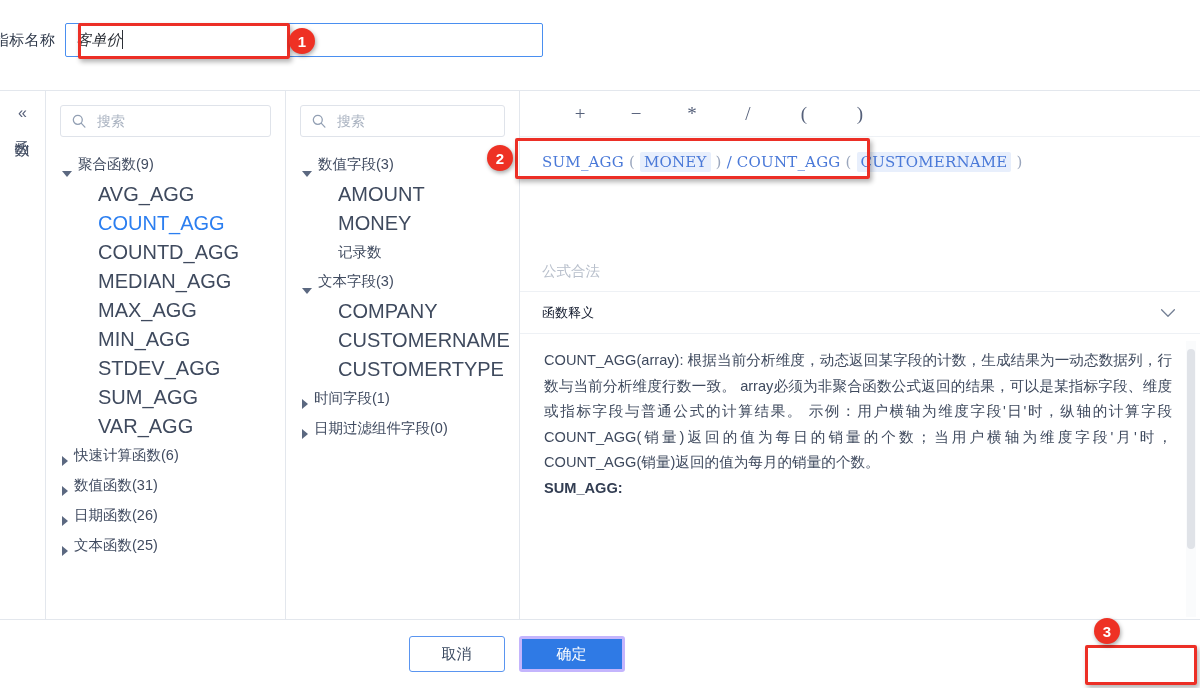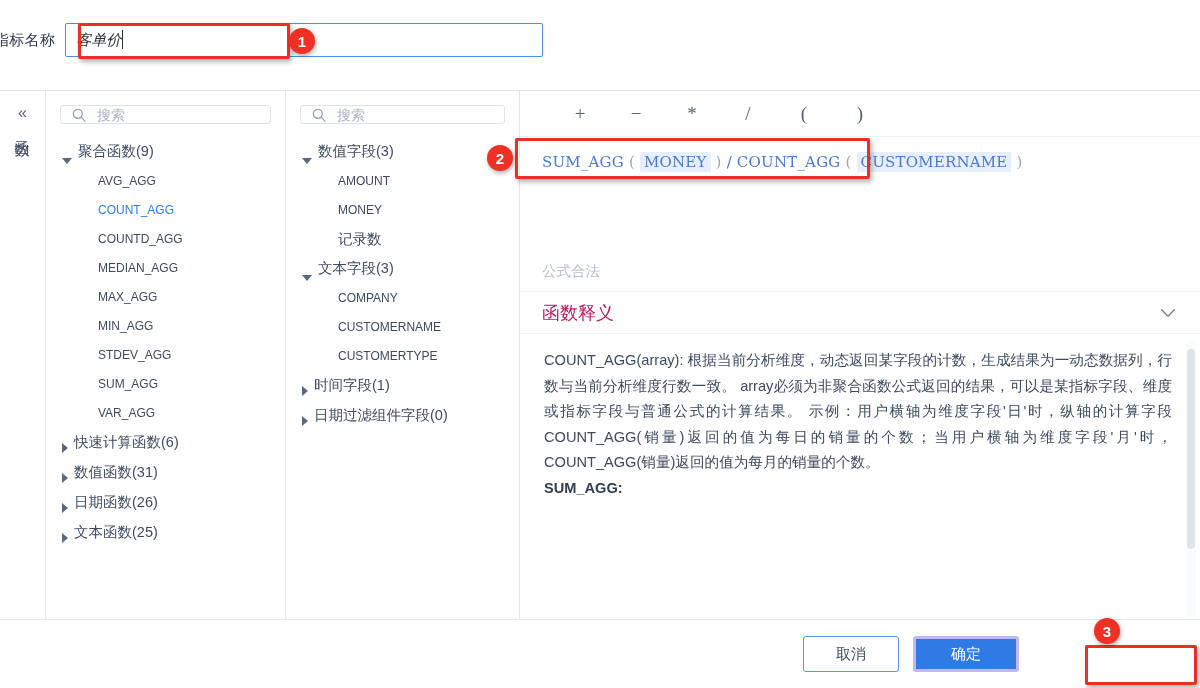--- a/index.html
+++ b/index.html
@@ -101,21 +101,21 @@
     padding: 14px 0 0 0;
     border-right: 1px solid #e3e7ed;
     overflow: hidden;
   }
   .panel-fn { width: 240px; flex: 0 0 240px; }
   .panel-field { width: 234px; flex: 0 0 234px; }
 
   .search-box {
     position: relative;
     margin: 0 14px 10px 14px;
-    height: 19px;
+    height: 32px;
     border: 1px solid #dfe3ea;
     border-radius: 3px;
     display: flex; align-items: center;
     background:#fff;
   }
   .search-icon {
     width: 16px; height: 16px; margin: 0 8px 0 10px;
     flex: 0 0 16px; color:#93a0b4;
   }
   .search-input {
@@ -143,21 +143,21 @@
     margin-bottom: -2px;
   }
   .tri-closed {
     border-top: 5px solid transparent;
     border-bottom: 5px solid transparent;
     border-left: 6px solid #5b6880;
   }
   .tree-item {
     padding: 3.5px 0 3.5px 52px;
     color: #3f4a5e; line-height: 22px;
-    font-size: 12px; cursor: pointer;
+    font-size: 20px; cursor: pointer;
   }
   .tree-item.sel { color: #2b7ef0; }
   .tree-item-cn { font-size: 14.5px; }
 
   .vscroll {
     position: absolute; width: 8px; border-radius: 4px;
     background: #e0e3e8;
   }
   .scroll-track {
     position:absolute; width: 10px; background:#fafbfc;
@@ -205,21 +205,21 @@
     padding: 1px 4px; border-radius: 2px;
   }
   .validity {
     position: absolute; left: 22px; bottom: 10px;
     font-size: 14.5px; color: #b9c0cc;
   }
   .desc-head {
     height: 42px; flex: 0 0 42px;
     display: flex; align-items: center; justify-content: space-between;
     padding: 0 24px 0 22px;
-    font-size: 18px; color: #be185d;
+    font-size: 13px; color: #0f172a;
     border-bottom: 1px solid #eef1f5;
     cursor: pointer;
   }
   .chev {
     width: 16px; height: 10px; color:#737f94;
   }
   .desc-body {
     flex: 1 1 auto;
     padding: 14px 28px 0 24px;
     font-size: 14.6px;
@@ -229,21 +229,21 @@
     position: relative;
     min-height: 0;
   }
   .desc-title { font-weight: bold; color:#323d52; }
   .desc-p { margin: 0 0 0 0; text-align: justify; }
 
   
   .footer {
     position: absolute; left: 0; bottom: 0;
     width: 1037px; height: 68px;
-    display: flex; align-items: center; justify-content: flex-end;
+    display: flex; align-items: center; justify-content: center;
     padding-right: 18px;
     background: #fff;
   }
   .btn {
     height: 36px; min-width: 96px;
     border-radius: 3px; font-size: 15px;
     display: flex; align-items: center; justify-content: center;
     cursor: pointer; margin-left: 14px;
     font-family: "Liberation Sans", sans-serif;
   }

